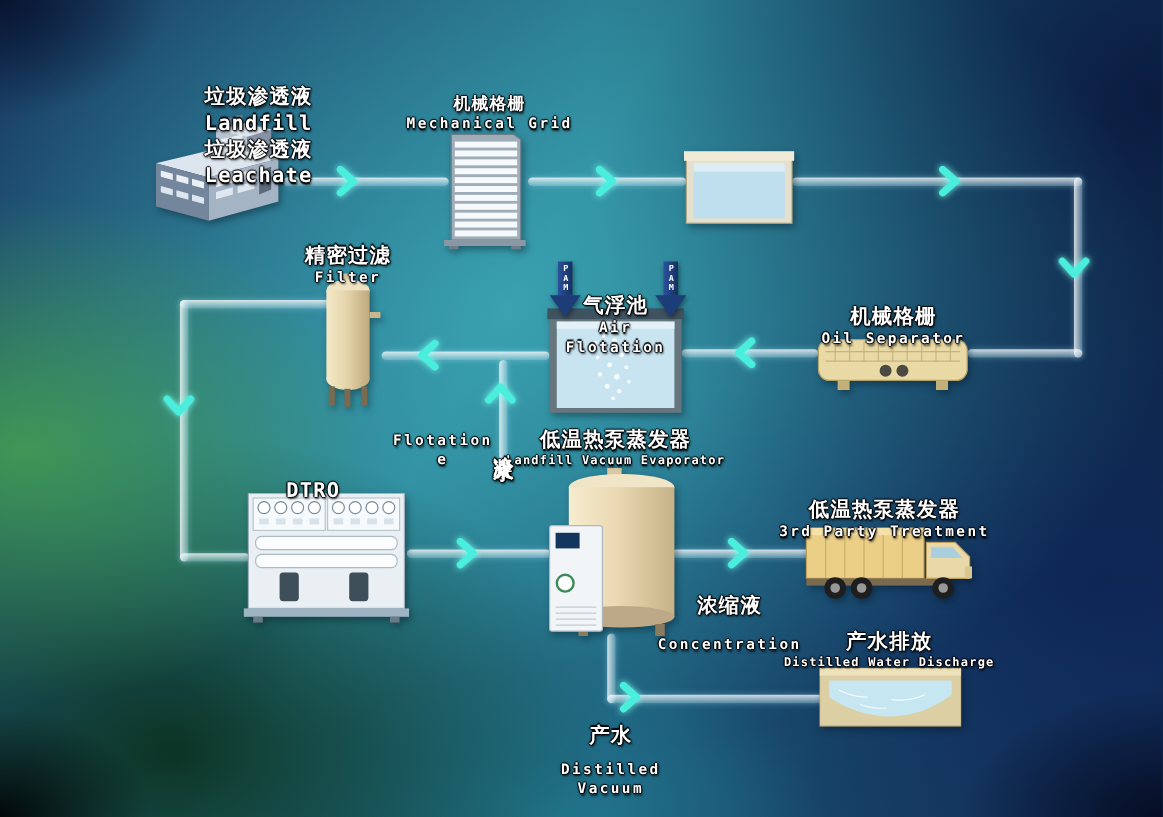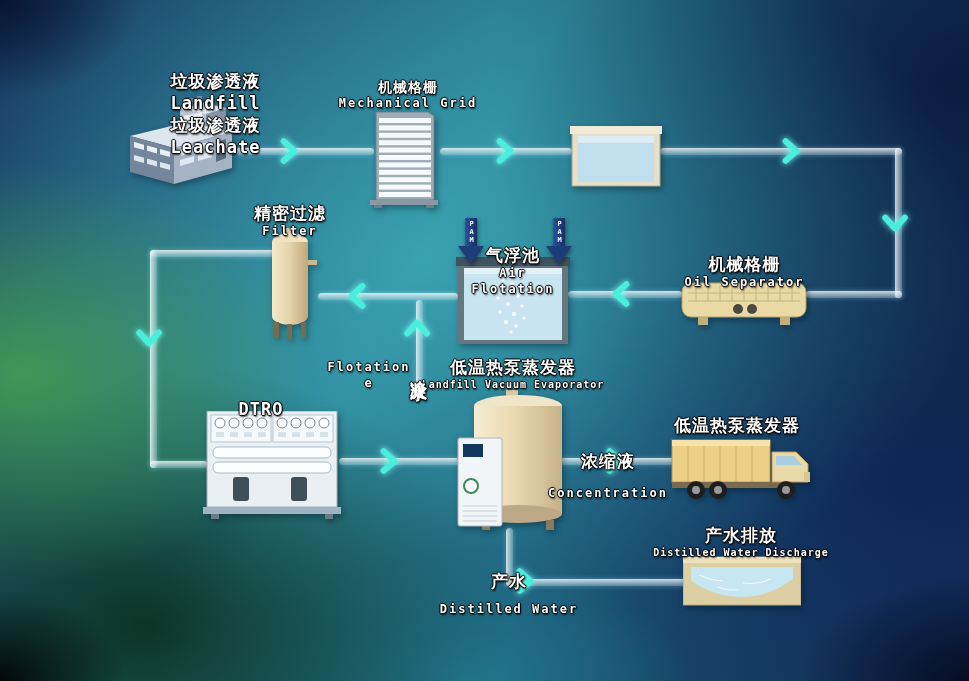--- a/index.html
+++ b/index.html
@@ -46,21 +46,21 @@
   
   .label {
     position:absolute; z-index:4; text-align:center; color:#fff; font-weight:bold;
     letter-spacing:1px; line-height:1.3;
     text-shadow:-1px 0 1px #000, 1px 0 1px #000, 0 -1px 1px #000, 0 1px 1px #000, 1px 2px 2px rgba(0,0,0,.7);
   }
   .f14 { font-size:14px; }
   .f13 { font-size:17px; }
   .f12 { font-size:12px; letter-spacing:2px; }
   .f10 { font-size:10px; letter-spacing:1px; }
-  .gap14 { margin-bottom:14px; }
+  .gap14 { margin-bottom:14px;margin-top:44px; }
   .gap8  { margin-bottom:10px; }
   .vtext { writing-mode:vertical-rl; text-orientation:upright; letter-spacing:2px; }
 
   
   .pam { position:absolute; z-index:3; width:26px; height:48px; filter:drop-shadow(1px 2px 2px rgba(0,0,0,.45)); }
   .pam-shaft { width:12px; height:28px; margin:0 auto; background:linear-gradient(to right,#2a529c,#152f60);
                display:flex; align-items:center; justify-content:center; }
   .pam-text { writing-mode:vertical-rl; text-orientation:upright; color:#fff; font-size:7px; font-weight:bold; line-height:1; }
   .pam-head { width:0; height:0; margin:0 auto;
               border-left:13px solid transparent; border-right:13px solid transparent; border-top:18px solid #1c3d78; }
@@ -386,38 +386,39 @@
     <div>DTRO</div>
   </div>
 
   <div class="label" style="left:418px; top:356px; width:190px;">
     <div class="f13">低温热泵蒸发器</div>
     <div class="f10">Landfill Vacuum Evaporator</div>
   </div>
 
   <div class="label" style="left:648px; top:414px; width:178px;">
     <div class="f13">低温热泵蒸发器</div>
+    <div class="f12">3rd Party Treatment</div>
   </div>
 
   <div class="label" style="left:650px; top:524px; width:182px;">
     <div class="f13">产水排放</div>
     <div class="f10">Distilled Water Discharge</div>
   </div>
 
   <div class="label f12" style="left:326px; top:360px; width:86px;">
     <div>Flotation</div>
     <div>e</div>
   </div>
   <div class="label f13 vtext" style="left:408px; top:338px; height:62px;">
     <span>冷凝水</span>
   </div>
 
   <div class="label" style="left:548px; top:450px; width:120px;">
     <div class="f13 gap14">浓缩液</div>
     <div class="f12">Concentration</div>
   </div>
 
-  <div class="label" style="left:438px; top:570px; width:142px;">
+  <div class="label" style="left:438px; top:602px; width:142px;">
     <div class="f13 gap8">产水</div>
-    <div class="f12">Distilled Water</div>
+    <div class="f12">Distilled Vacuum</div>
   </div>
 
 </div>
 
 </body></html>

